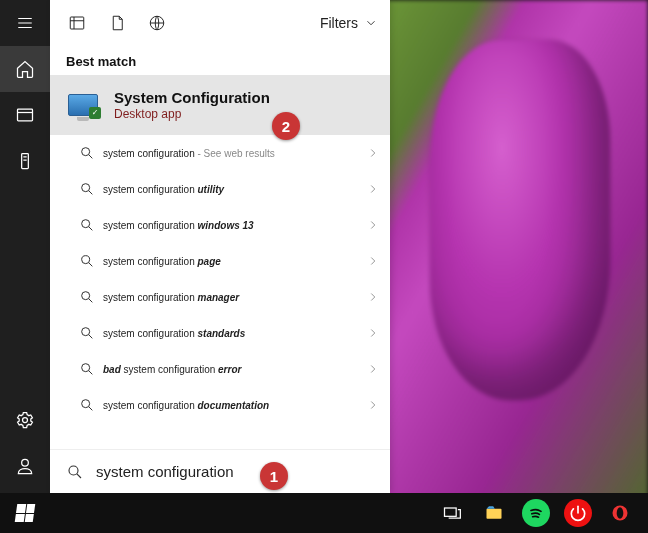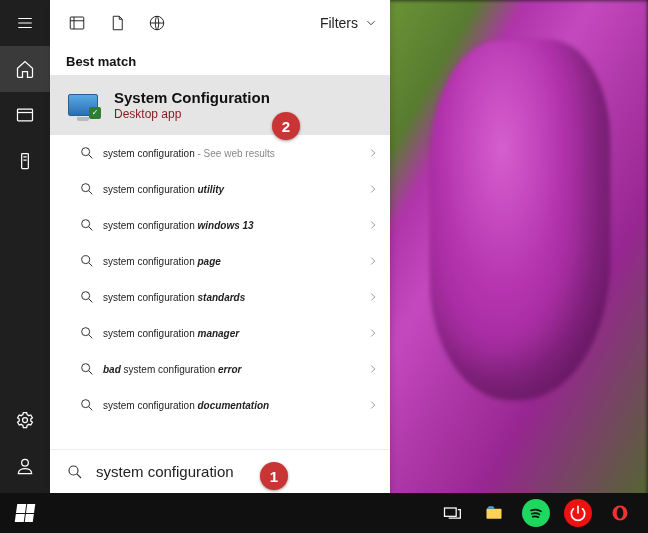--- a/index.html
+++ b/index.html
@@ -229,31 +229,31 @@
         <span class="label">system configuration <b>page</b></span>
         <div class="chev"><svg viewBox="0 0 24 24">
             <path d="M9 6l6 6-6 6"></path>
           </svg></div>
       </div>
       <div class="sug-row">
         <div class="mag"><svg viewBox="0 0 24 24">
             <circle cx="10" cy="10" r="6"></circle>
             <path d="M20 20l-5.5-5.5"></path>
           </svg></div>
+        <span class="label">system configuration <b>manager</b></span>
+        <div class="chev"><svg viewBox="0 0 24 24">
+            <path d="M9 6l6 6-6 6"></path>
+          </svg></div>
+      </div>
+      <div class="sug-row">
+        <div class="mag"><svg viewBox="0 0 24 24">
+            <circle cx="10" cy="10" r="6"></circle>
+            <path d="M20 20l-5.5-5.5"></path>
+          </svg></div>
         <span class="label">system configuration <b>standards</b></span>
-        <div class="chev"><svg viewBox="0 0 24 24">
-            <path d="M9 6l6 6-6 6"></path>
-          </svg></div>
-      </div>
-      <div class="sug-row">
-        <div class="mag"><svg viewBox="0 0 24 24">
-            <circle cx="10" cy="10" r="6"></circle>
-            <path d="M20 20l-5.5-5.5"></path>
-          </svg></div>
-        <span class="label">system configuration <b>manager</b></span>
         <div class="chev"><svg viewBox="0 0 24 24">
             <path d="M9 6l6 6-6 6"></path>
           </svg></div>
       </div>
       <div class="sug-row">
         <div class="mag"><svg viewBox="0 0 24 24">
             <circle cx="10" cy="10" r="6"></circle>
             <path d="M20 20l-5.5-5.5"></path>
           </svg></div>
         <span class="label"><b>bad</b> system configuration <b>error</b></span>

